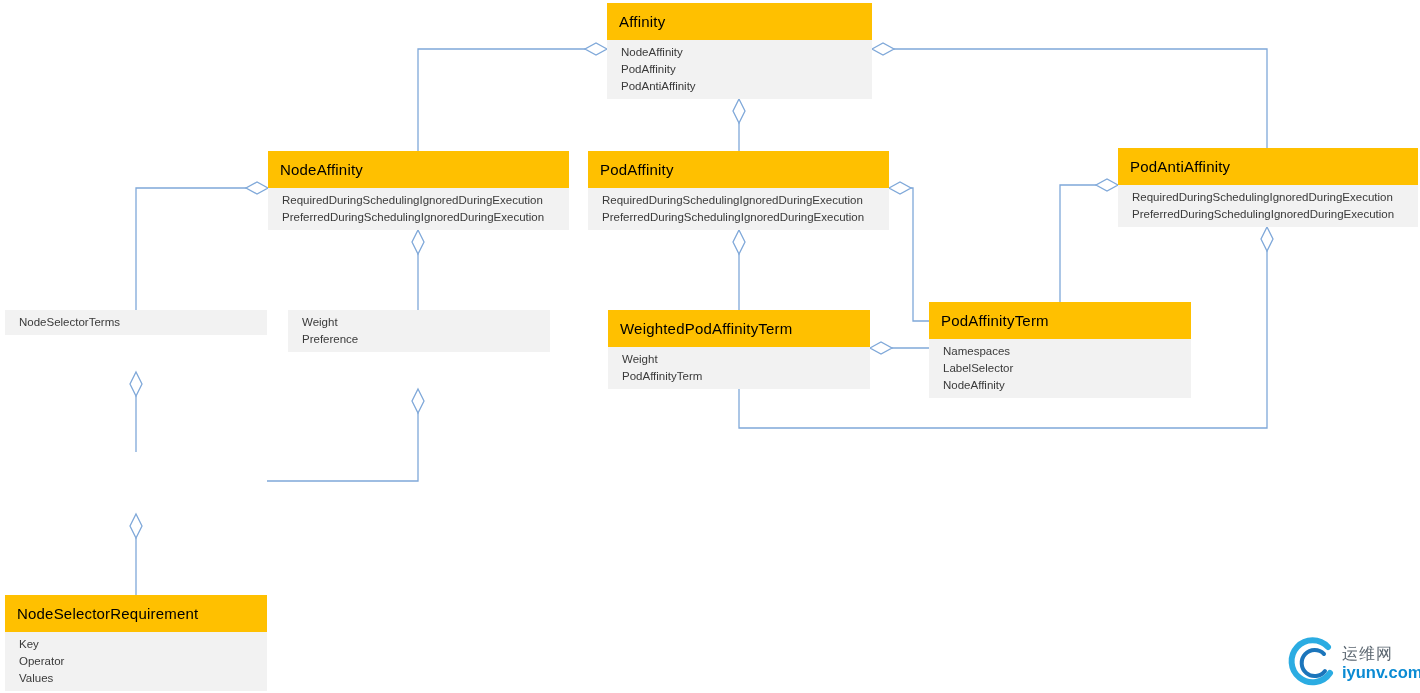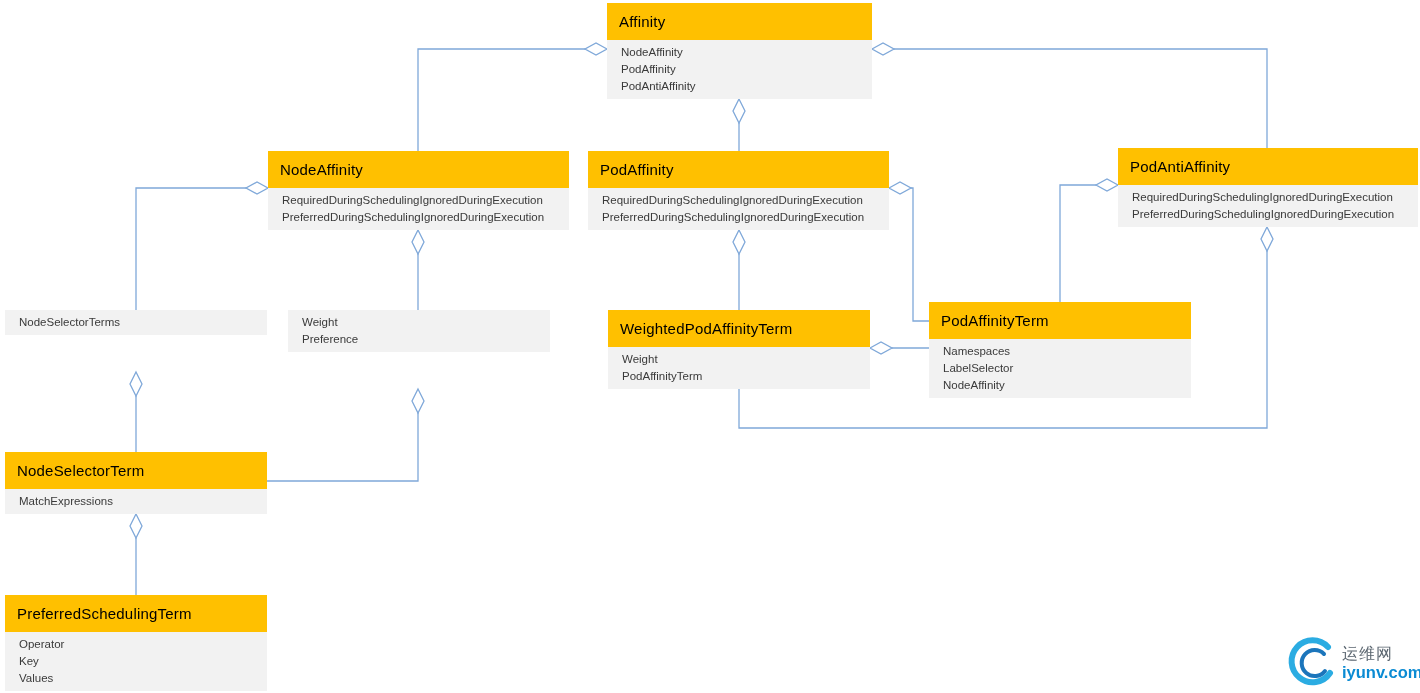--- a/index.html
+++ b/index.html
@@ -197,32 +197,26 @@
 
   <div class="cls b-podaffinityterm">
     <div class="cls-header">PodAffinityTerm</div>
     <div class="cls-body">
       <div class="fld">Namespaces</div>
       <div class="fld">LabelSelector</div>
       <div class="fld">NodeAffinity</div>
     </div>
   </div>
 
-  <div class="cls b-nodeselectorterm">
-    <div class="cls-header">NodeSelectorTerm</div>
-    <div class="cls-body">
-      <div class="fld">MatchExpressions</div>
-    </div>
-  </div>
 
   <div class="cls b-nodeselectorreq">
-    <div class="cls-header">PreferredSchedulingTerm</div>
-    <div class="cls-body">
+    <div class="cls-header">NodeSelectorRequirement</div>
+    <div class="cls-body">
+      <div class="fld">Key</div>
       <div class="fld">Operator</div>
-      <div class="fld">Key</div>
       <div class="fld">Values</div>
     </div>
   </div>
 
   <div class="watermark">
     <svg width="54" height="54" viewBox="0 0 54 54">
       <path d="M 42 11 A 21 21 0 1 0 44 37" fill="none" stroke="#2BACE2" stroke-width="6" stroke-linecap="round"></path>
       <path d="M 38 18 A 13 13 0 1 0 39 35" fill="none" stroke="#1B75BB" stroke-width="4" stroke-linecap="round"></path>
     </svg>
     <div class="wm-text">

